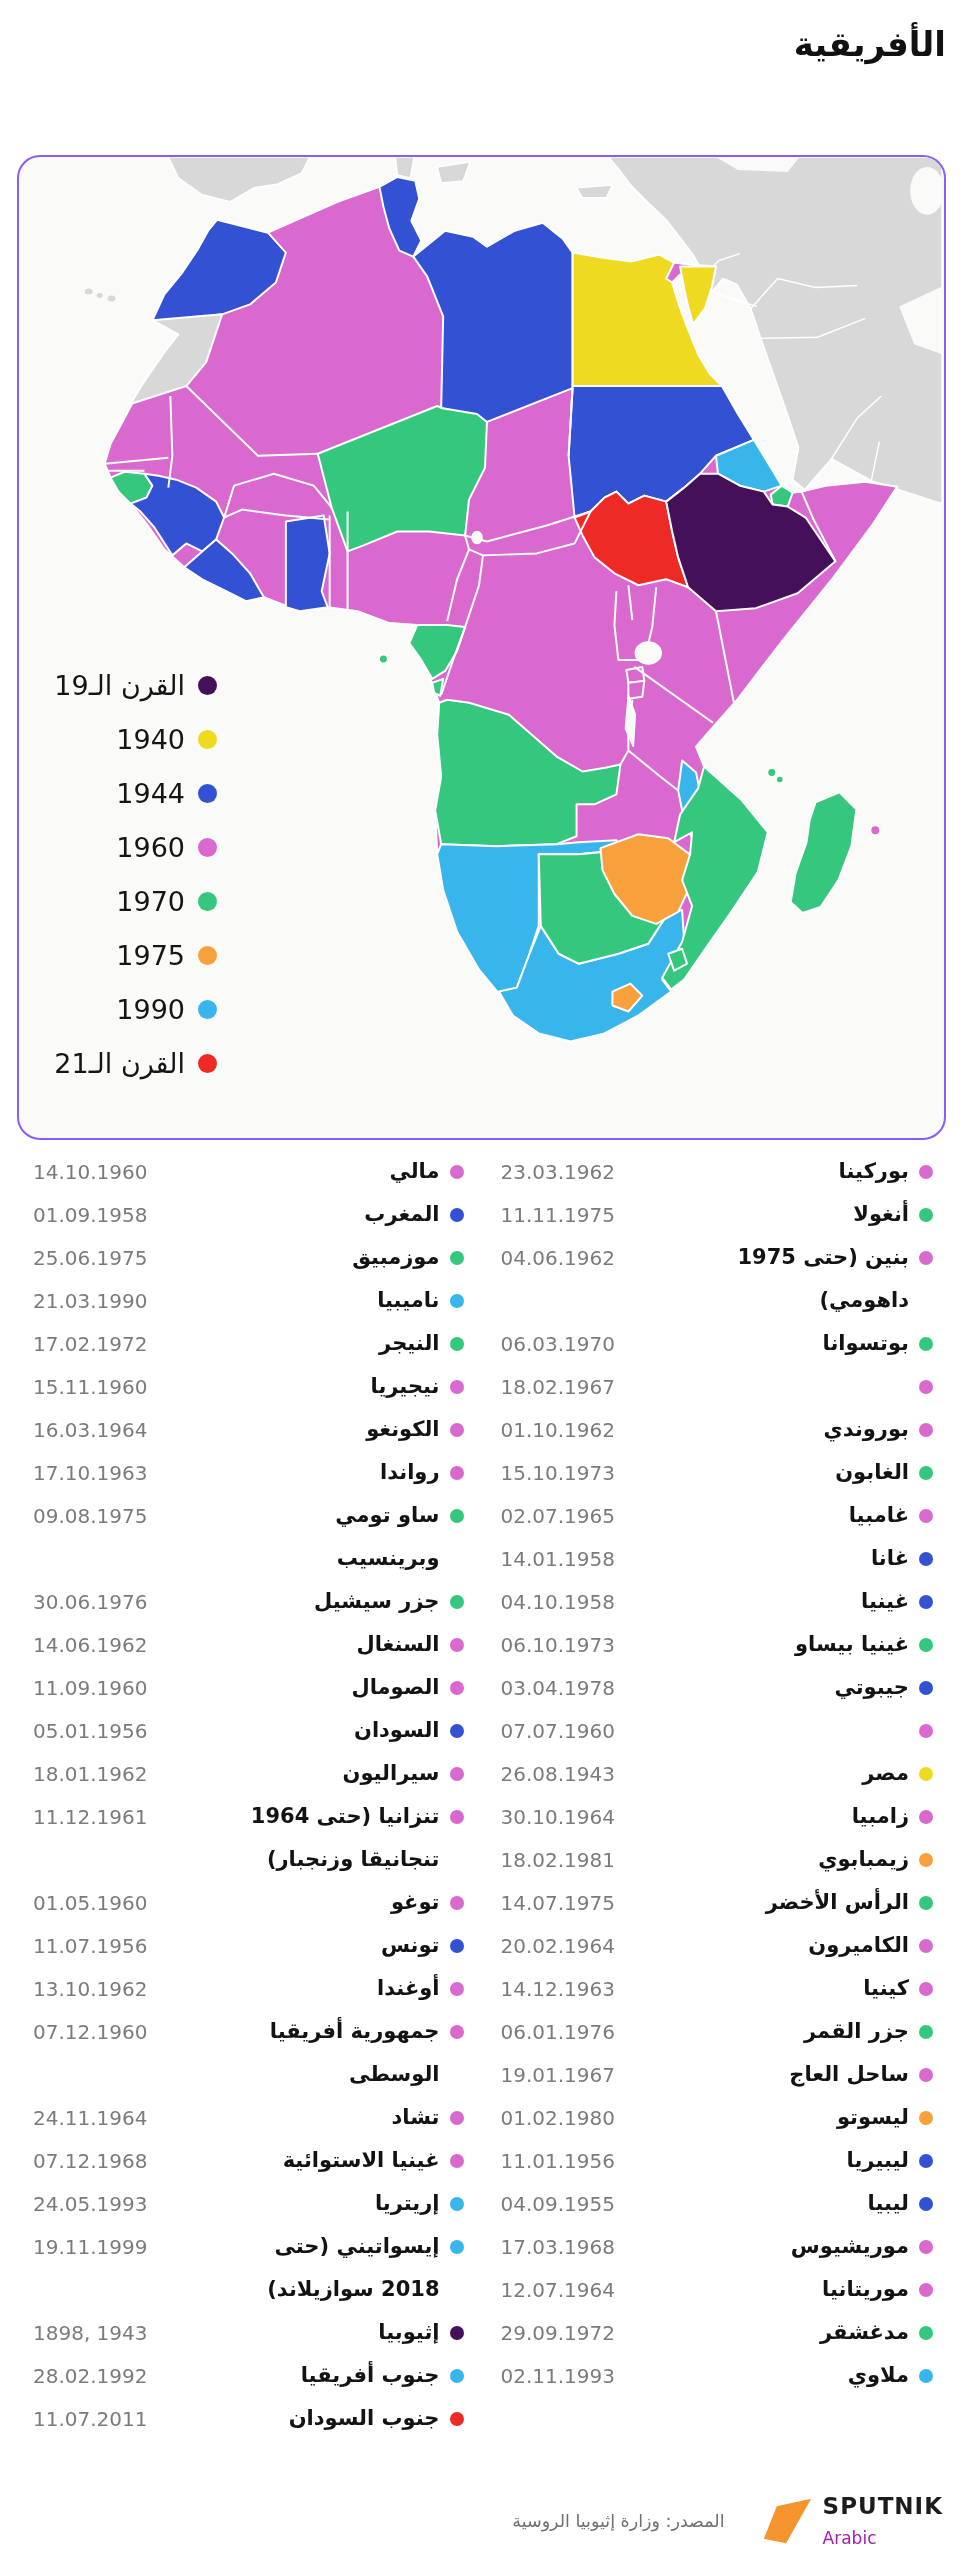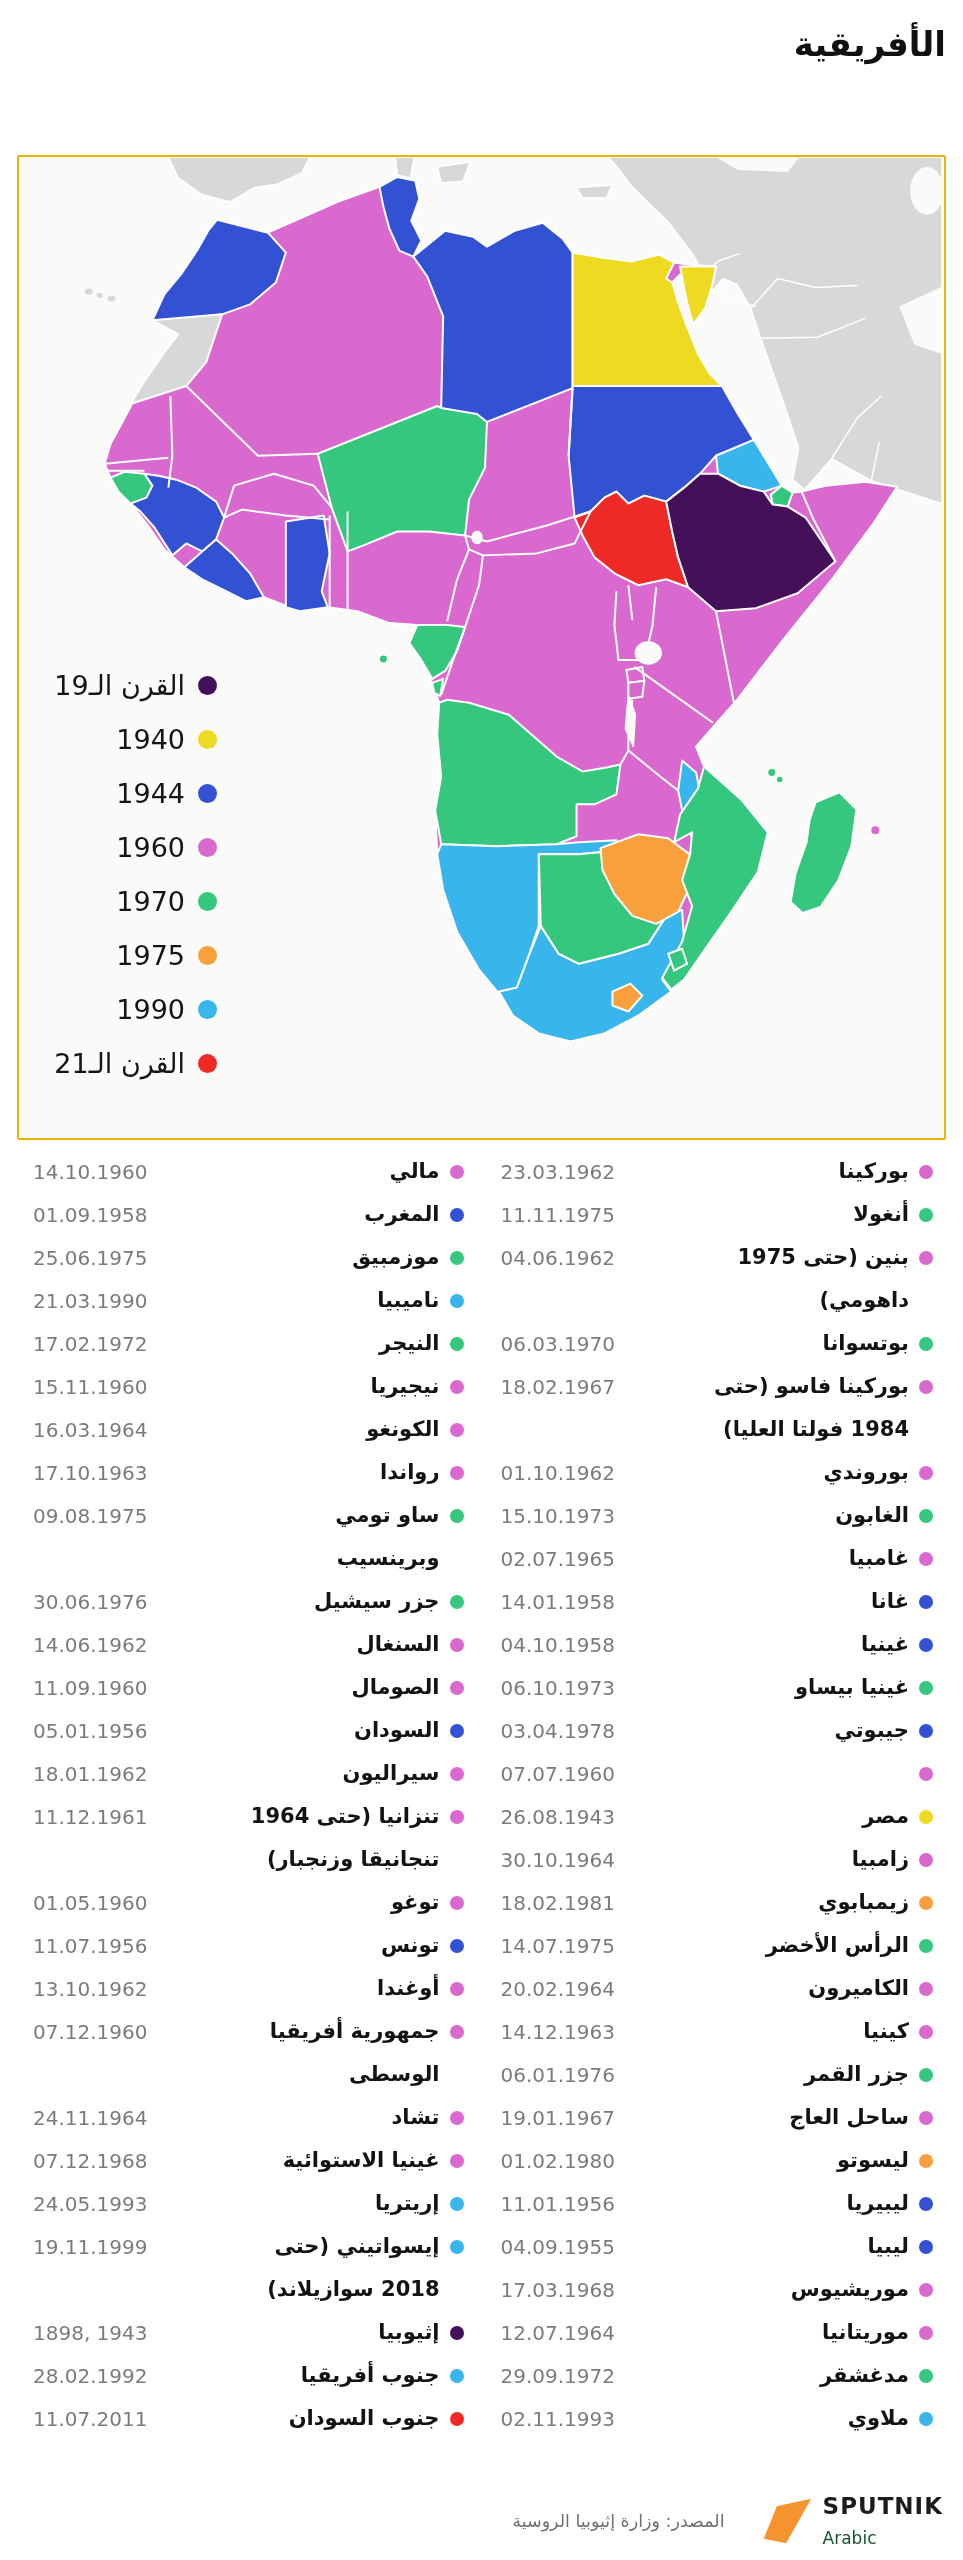--- a/index.html
+++ b/index.html
@@ -5,21 +5,21 @@
   * { margin:0; padding:0; box-sizing:border-box; }
   html,body { width:963px; background:#ffffff; font-family:"DejaVu Sans", sans-serif; }
   body { position:relative; height:2560px; overflow:hidden; }
 
   
   .title-block { position:absolute; top:22px; right:17px; left:17px; direction:rtl; text-align:right; color:#111; }
   .title-block .tline { font-size:34px; font-weight:800; line-height:45px; letter-spacing:-0.5px; }
 
   
   .map-panel { position:absolute; left:17px; top:155px; width:929px; height:985px;
-               border:2px solid #eab308; border-radius:2px; background:#fafaf8; overflow:hidden; }
+               border:2px solid #8b5cf6; border-radius:23px; background:#fafaf8; overflow:hidden; }
   .map-panel svg { position:absolute; inset:0; width:100%; height:100%; }
 
   
   .legend { position:absolute; top:501px; right:727px; direction:rtl; }
   .legend .lrow { display:flex; direction:rtl; align-items:center; height:54px; gap:13px; justify-content:flex-start; }
   .legend .ldot { width:19px; height:19px; border-radius:50%; flex:0 0 auto; }
   .legend .llabel { font-size:27px; color:#151515; font-weight:500; white-space:nowrap; }
 
   
   .country-list { position:absolute; top:1150px; left:0; right:0; display:grid; grid-template-columns:1fr 1fr; direction:rtl; }
@@ -32,21 +32,21 @@
   .cdate { position:absolute; top:0; direction:ltr; font-size:20px; color:#7b7b7b; line-height:44px; }
   .col-a .cdate { left:19px; }
   .col-b .cdate { left:33px; }
 
   
   .footer { position:absolute; top:2486px; left:0; right:0; height:70px; direction:rtl;
             display:flex; align-items:center; justify-content:flex-start; gap:36px; padding-right:20px; }
   .brand { direction:ltr; display:flex; align-items:center; gap:10px; }
   .brand-texts { display:flex; flex-direction:column; line-height:1; }
   .brand-title { font-size:23px; font-weight:800; letter-spacing:1px; color:#1c1c1c; }
-  .brand-sub { font-size:17px; font-weight:400; color:#14532d; margin-top:12px; }
+  .brand-sub { font-size:17px; font-weight:400; color:#a21caf; margin-top:12px; }
   .source { font-size:17.5px; color:#6f6f6f; }
 </style>
 </head>
 <body>
 
 <div class="title-block">
   <div class="tline">الأفريقية</div>
 </div>
 
 <div class="map-panel">
@@ -213,22 +213,20 @@
       </div>
 
       <div class="crow">
         <span class="cdot" style="background: rgb(52, 199, 125);"></span>
         <span class="cname">بوتسوانا</span>
         <span class="cdate">06.03.1970</span>
       </div>
 
       <div class="crow">
         <span class="cdot" style="background: rgb(217, 104, 207);"></span>
-        <span class="cname">بوركينا فاسو (حتى
-1984 فولتا العليا)</span>
         <span class="cdate">18.02.1967</span>
       </div>
 
       <div class="crow">
         <span class="cdot" style="background: rgb(217, 104, 207);"></span>
         <span class="cname">بوروندي</span>
         <span class="cdate">01.10.1962</span>
       </div>
 
       <div class="crow">

